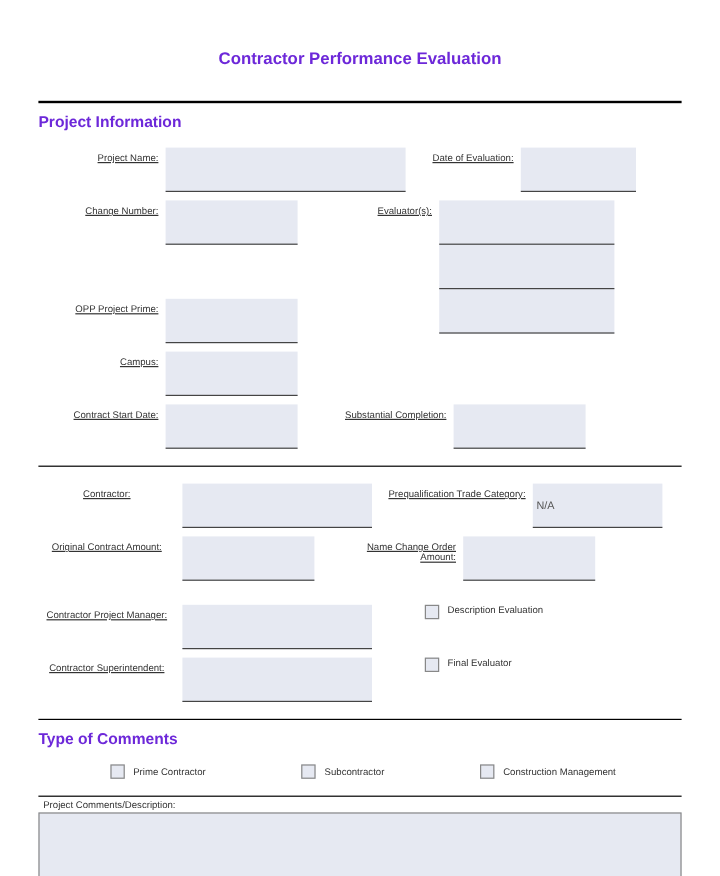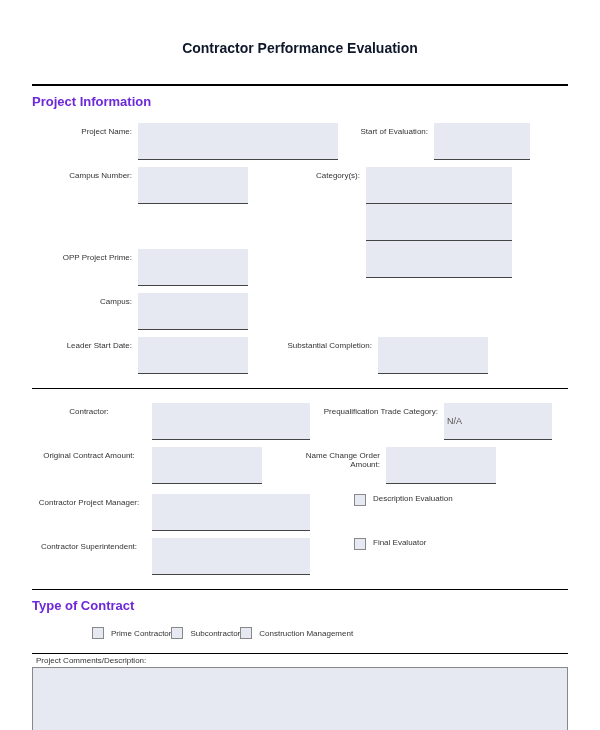--- a/index.html
+++ b/index.html
@@ -10,21 +10,21 @@
     height: 730px;
     padding: 40px 32px 20px 32px;
     font-size: 9px;
     color: #333;
   }
   .title {
     text-align: center;
     font-weight: bold;
     font-size: 14px;
     margin-bottom: 28px;
-    color: #0f172a;
+    color: #6d28d9;
   }
   .rule {
     border: none;
     border-top: 2px solid #000;
     margin: 0;
   }
   .rule-thin {
     border: none;
     border-top: 1px solid #000;
     margin: 0;
@@ -41,20 +41,21 @@
     align-items: flex-start;
     margin-bottom: 7px;
   }
   .label {
     text-align: right;
     font-size: 8px;
     color: #333;
     padding-right: 6px;
     flex: 0 0 auto;
     padding-top: 4px;
+    text-decoration: underline;
   }
   .lbl-w1 { width: 106px; }
   .lbl-w2 { width: 62px; }
   .lbl-w3 { width: 120px; text-align: center; }
   .lbl-w4 { width: 128px; }
   .lbl-w5 { width: 110px; }
   .field {
     background: #e6e9f2;
     border: none;
     border-bottom: 1px solid #444;
@@ -80,20 +81,21 @@
     margin-right: 7px;
   }
   .checkbox-label {
     font-size: 8px;
     color: #333;
   }
   .contract-options {
     display: flex;
     align-items: center;
     padding: 10px 0 14px 60px;
+    gap: 80px;
   }
   .contract-options .opt {
     display: flex;
     align-items: center;
   }
   .comments-label {
     font-size: 8px;
     color: #333;
     margin: 2px 0 2px 4px;
   }
@@ -116,30 +118,30 @@
 <div class="title">Contractor Performance Evaluation</div>
 <hr class="rule">
 
 <div class="section-header">Project Information</div>
 
 
 <div class="row">
   <div class="label lbl-w1">Project Name:</div>
   <input class="field field-lg" style="width: 200px;" value="">
   <div class="gap" style="width:18px"></div>
-  <div class="label" style="width:78px">Start of Evaluation:</div>
+  <div class="label" style="width:78px">Date of Evaluation:</div>
   <input class="field" style="width: 96px;" value="">
 </div>
 
 
 <div class="row">
-  <div class="label lbl-w1">Campus Number:</div>
+  <div class="label lbl-w1">Change Number:</div>
   <input class="field" style="width: 110px;" value="">
   <div class="gap" style="width:56px"></div>
-  <div class="label lbl-w2">Category(s):</div>
+  <div class="label lbl-w2">Evaluator(s):</div>
   <div class="box-group" style="width:146px">
     <input class="field" style="width: 100%;" value="">
     <input class="field" style="width: 100%;">
     <input class="field" style="width: 100%;">
   </div>
 </div>
 
 
 <div class="row" style="margin-top:-36px">
   <div class="label lbl-w1">OPP Project Prime:</div>
@@ -147,21 +149,21 @@
 </div>
 
 
 <div class="row">
   <div class="label lbl-w1">Campus:</div>
   <input class="field" style="width: 110px;" value="">
 </div>
 
 
 <div class="row" style="margin-top:6px; margin-bottom:14px">
-  <div class="label lbl-w1">Leader Start Date:</div>
+  <div class="label lbl-w1">Contract Start Date:</div>
   <input class="field" style="width: 110px;" value="">
   <div class="gap" style="width:36px"></div>
   <div class="label" style="width:94px">Substantial Completion:</div>
   <input class="field" style="width: 110px;" value="">
 </div>
 
 <hr class="rule-thin">
 
 
 <div class="row" style="margin-top:14px">
@@ -175,40 +177,40 @@
 
 <div class="row">
   <div class="label lbl-w3">Original Contract Amount:</div>
   <input class="field" style="width: 110px;" value="">
   <div class="gap" style="width:14px"></div>
   <div class="label lbl-w5">Name Change Order Amount:</div>
   <input class="field" style="width: 110px;" value="">
 </div>
 
 
-<div class="row" style="margin-top:10px">
+<div class="row" style="margin-top:20px">
   <div class="label lbl-w3">Contractor Project Manager:</div>
   <input class="field" style="width: 158px;" value="">
   <div class="gap" style="width:44px"></div>
   <div class="checkbox"></div>
   <div class="checkbox-label">Description Evaluation</div>
 </div>
 
 
 <div class="row" style="margin-bottom:14px">
   <div class="label lbl-w3">Contractor Superintendent:</div>
   <input class="field" style="width: 158px;" value="">
   <div class="gap" style="width:44px"></div>
   <div class="checkbox"></div>
   <div class="checkbox-label">Final Evaluator</div>
 </div>
 
 <hr class="rule-thin">
 
-<div class="section-header" style="margin-bottom:4px">Type of Contract</div>
+<div class="section-header" style="margin-bottom:4px">Type of Comments</div>
 
 <div class="contract-options">
   <div class="opt">
     <div class="checkbox"></div>
     <div class="checkbox-label">Prime Contractor</div>
   </div>
   <div class="opt">
     <div class="checkbox"></div>
     <div class="checkbox-label">Subcontractor</div>
   </div>

